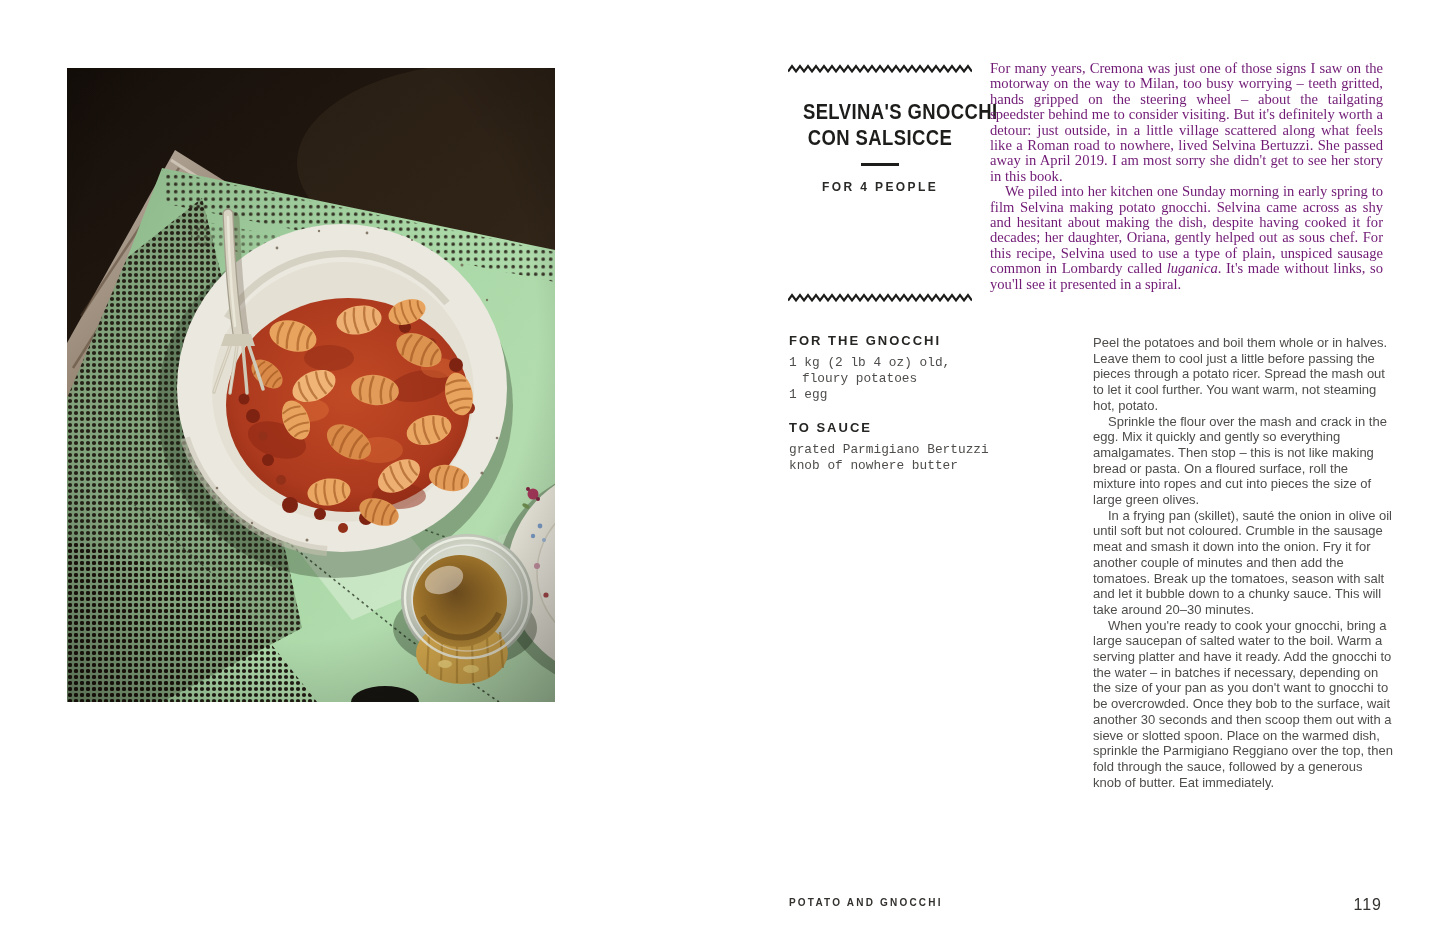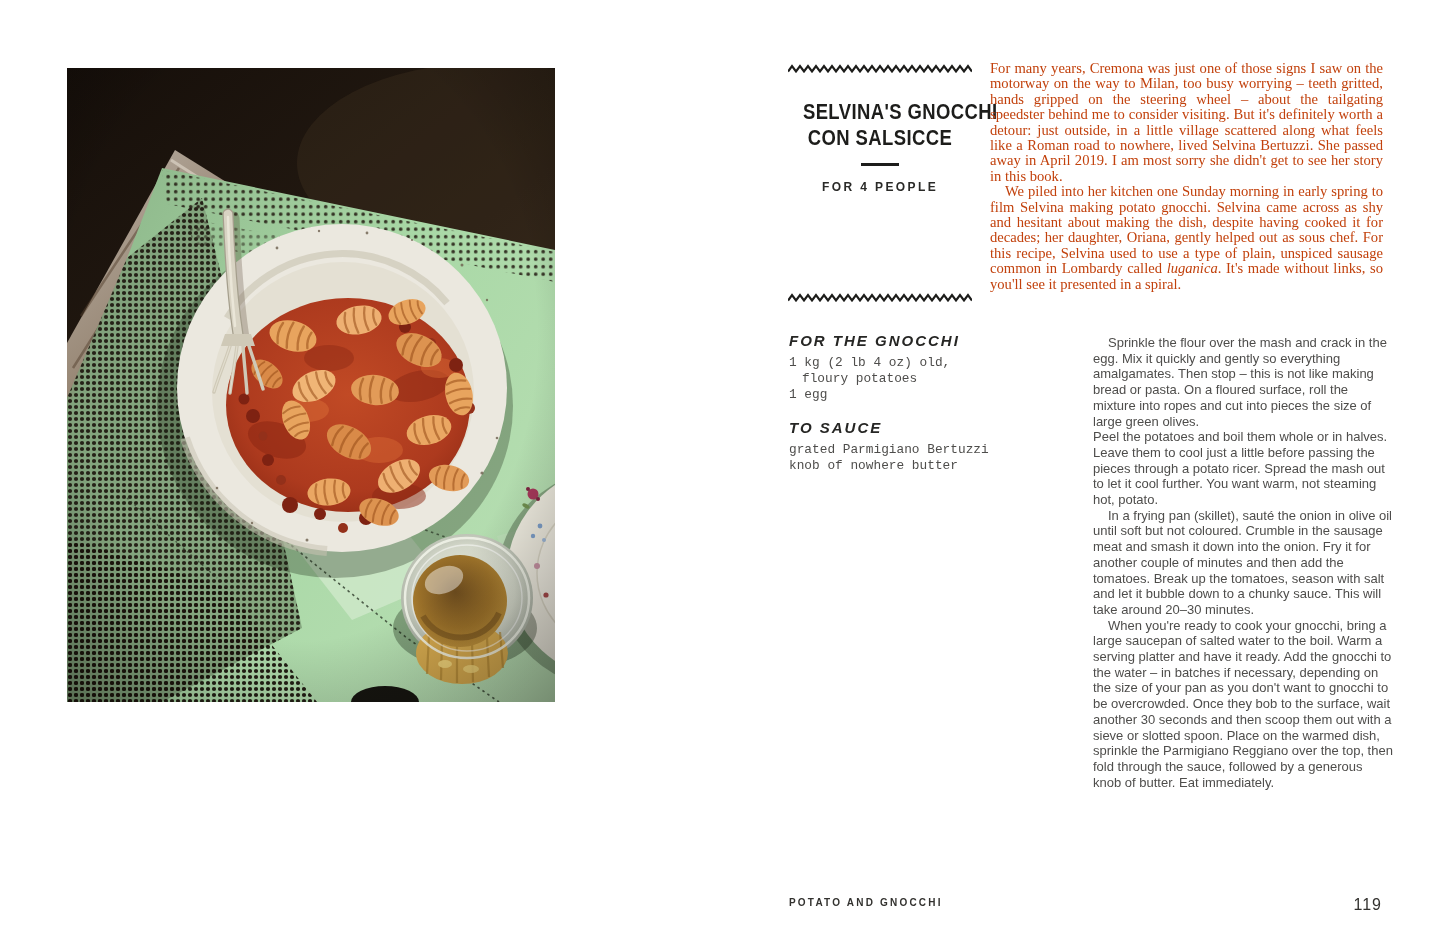--- a/index.html
+++ b/index.html
@@ -30,34 +30,33 @@
   }
   .title-divider { width:38px; height:2.5px; background:#1d1d1b; margin:12px auto 0; }
   .serves {
     margin-top:14px; font-size:12px; font-weight:700; letter-spacing:2.4px; color:#2a2a28;
   }
 
   
   .intro {
     position:absolute; left:990px; top:61px; width:393px;
     font-family:"Liberation Serif", serif; font-size:14.6px; line-height:15.4px;
-    color:#c2410c; text-align:justify;
+    color:#701a75; text-align:justify;
   }
   .intro .p2 { text-indent:15px; }
   .intro em { font-style:italic; }
 
   
   .ingredients {
     position:absolute; left:789px; top:333px; width:212px;
     color:#4e4d4b; font-size:12.8px; line-height:16px;
   }
   .ing-head {
-    font-size:15px; font-weight:700; letter-spacing:2px; color:#262624;
+    font-size:13px; font-weight:700; letter-spacing:2px; color:#262624;
     margin-bottom:6px;
-    font-style:italic;
   }
   .ing-section + .ing-section { margin-top:17px; }
   .ing-item { padding-left:13px; text-indent:-13px;font-family:Liberation Mono, monospace; }
 
   
   .method {
     position:absolute; left:1093px; top:335px; width:300px;
     color:#4e4d4b; font-size:13px; line-height:15.7px; text-align:left;
   }
   .method .mp { text-indent:15px; }
@@ -285,22 +284,22 @@
       <div class="ing-item">1 egg</div>
     </div>
     <div class="ing-section">
       <div class="ing-head">TO SAUCE</div>
       <div class="ing-item">grated Parmigiano Bertuzzi</div>
       <div class="ing-item">knob of nowhere butter</div>
     </div>
   </div>
 
   <div class="method">
+    <div class="mp first">Peel the potatoes and boil them whole or in halves. Leave them to cool just a little before passing the pieces through a potato ricer. Spread the mash out to let it cool further. You want warm, not steaming hot, potato.</div>
     <div class="mp">Sprinkle the flour over the mash and crack in the egg. Mix it quickly and gently so everything amalgamates. Then stop – this is not like making bread or pasta. On a floured surface, roll the mixture into ropes and cut into pieces the size of large green olives.</div>
-    <div class="mp first">Peel the potatoes and boil them whole or in halves. Leave them to cool just a little before passing the pieces through a potato ricer. Spread the mash out to let it cool further. You want warm, not steaming hot, potato.</div>
     <div class="mp">In a frying pan (skillet), sauté the onion in olive oil until soft but not coloured. Crumble in the sausage meat and smash it down into the onion. Fry it for another couple of minutes and then add the tomatoes. Break up the tomatoes, season with salt and let it bubble down to a chunky sauce. This will take around 20–30 minutes.</div>
     <div class="mp">When you're ready to cook your gnocchi, bring a large saucepan of salted water to the boil. Warm a serving platter and have it ready. Add the gnocchi to the water – in batches if necessary, depending on the size of your pan as you don't want to gnocchi to be overcrowded. Once they bob to the surface, wait another 30 seconds and then scoop them out with a sieve or slotted spoon. Place on the warmed dish, sprinkle the Parmigiano Reggiano over the top, then fold through the sauce, followed by a generous knob of butter. Eat immediately.</div>
   </div>
 
   <div class="footer-section">POTATO AND GNOCCHI</div>
   <div class="page-number">119</div>
 
 </div>
 
 </body></html>

